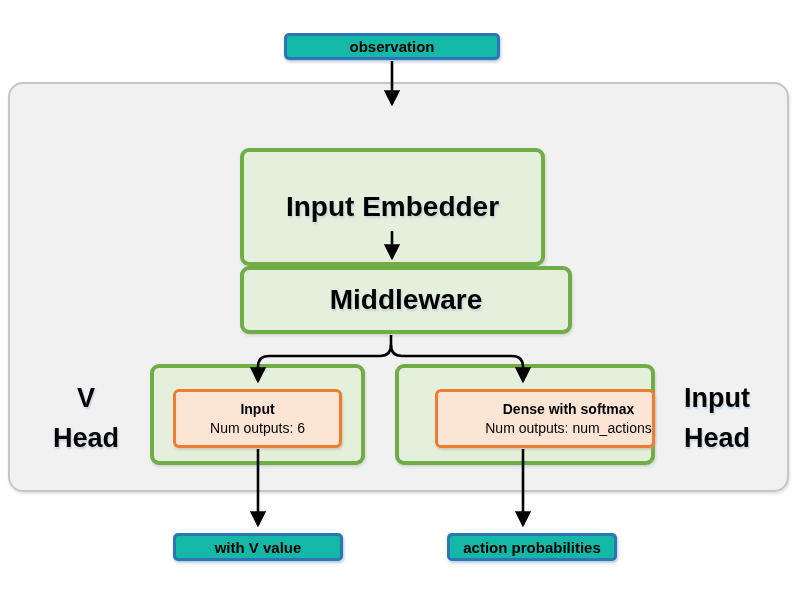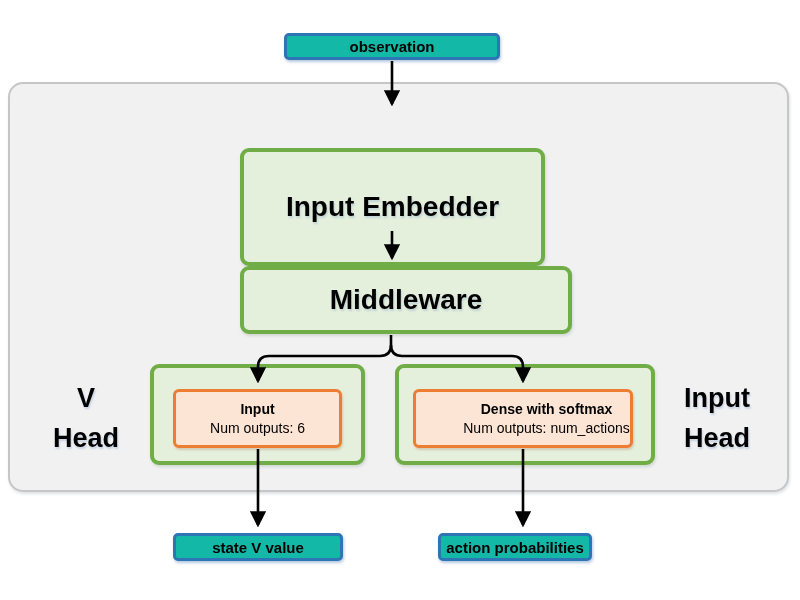--- a/index.html
+++ b/index.html
@@ -87,25 +87,25 @@
     pointer-events: none;
   }
 
   
   #obs-node        { left: 284px; top: 33px;  width: 216px; height: 27px; }
   #input-embedder  { left: 240px; top: 100px; width: 305px; height: 118px; margin-top: 48px; }
   #middleware      { left: 240px; top: 266px; width: 332px; height: 68px; }
   #v-head-box      { left: 150px; top: 364px; width: 215px; height: 101px; }
   #v-dense         { left: 173px; top: 389px; width: 169px; height: 59px; }
   #policy-head-box { left: 395px; top: 364px; width: 260px; height: 101px; }
-  #policy-dense    { left: 413px; top: 389px; width: 220px; height: 59px; padding-left: 47px; }
+  #policy-dense    { left: 435px; top: 389px; width: 220px; height: 59px; padding-left: 47px; }
   #v-head-label    { left: 26px;  top: 378px; width: 120px; height: 82px; }
   #policy-head-label { left: 657px; top: 378px; width: 120px; height: 82px; }
   #out-left        { left: 173px; top: 533px; width: 170px; height: 28px; }
-  #out-right       { left: 438px; top: 533px; width: 154px; height: 28px; }
+  #out-right       { left: 447px; top: 533px; width: 170px; height: 28px; }
 </style>
 </head>
 <body>
 
 <div id="canvas">
 
   <div class="abs gray-container"></div>
 
   <div class="abs node blue-node" id="obs-node">
     <span>observation</span>
@@ -135,21 +135,21 @@
     <div>V</div>
     <div>Head</div>
   </div>
 
   <div class="abs head-label" id="policy-head-label">
     <div>Input</div>
     <div>Head</div>
   </div>
 
   <div class="abs node blue-node" id="out-left">
-    <span>state V value</span>
+    <span>with V value</span>
   </div>
 
   <div class="abs node blue-node" id="out-right">
     <span>action probabilities</span>
   </div>
 
   <svg class="abs" id="arrows" viewBox="0 0 800 600" xmlns="http://www.w3.org/2000/svg">
     <defs>
       <marker id="arrowhead" viewBox="0 0 10 10" refX="8.5" refY="5" markerWidth="6.2" markerHeight="6.2" orient="auto-start-reverse">
         <path d="M0,0 L10,5 L0,10 z" fill="#000000"></path>

